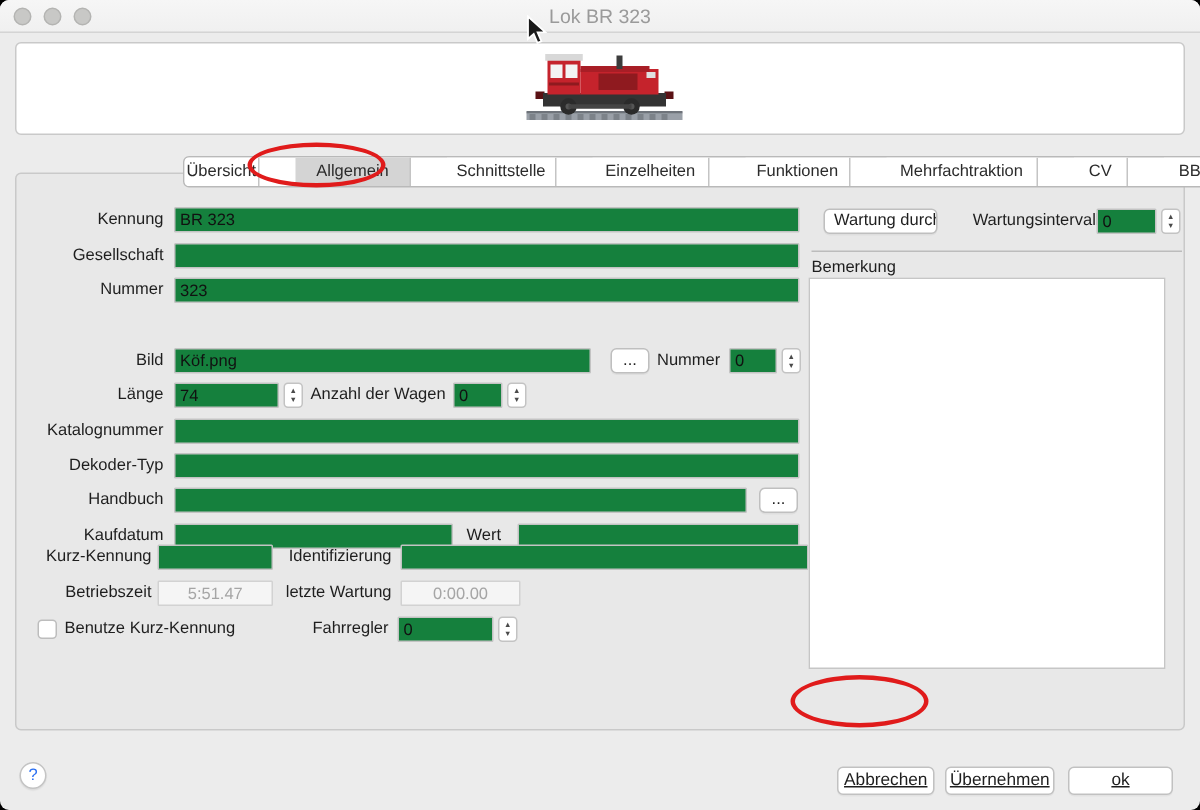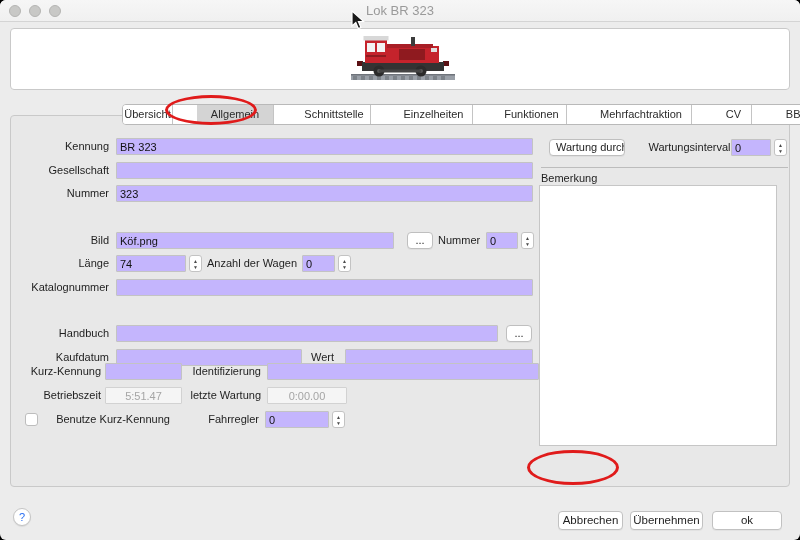--- a/index.html
+++ b/index.html
@@ -42,21 +42,21 @@
   #groupbox {
     position:absolute; left:10px; top:115px; width:780px; height:372px;
     background:#e8e8e8; border:1px solid #c9c9c9; border-radius:4px;
   }
   .row { position:absolute; left:8px; width:100%; height:15px; }
   .lbl {
     position:absolute; top:0; height:17px; line-height:17px; font-size:11px;
     color:#1e1e1e; text-align:right; white-space:nowrap;
   }
   .fld {
-    position:absolute; top:0; height:17px; border:1px solid #c3c3c3; background:#c4b5fd;
+    position:absolute; top:0; height:17px; border:1px solid #c3c3c3; background:#15803d;
     font-family:"Liberation Sans", sans-serif; font-size:11px; color:#111;
     padding:0 3px; border-radius:1px; outline:none;
   }
   .fld.disabled { background:#f5f5f5; border-color:#d2d2d2; color:#a5a5a5; text-align:center; }
   .stepper {
     position:absolute; top:0; width:13px; height:17px; background:#fff;
     border:1px solid #c3c3c3; border-radius:3px; display:flex; flex-direction:column;
     align-items:center; justify-content:center;
   }
   .stepper span { font-size:5px; line-height:6px; color:#4a4a4a; }
@@ -75,20 +75,21 @@
   #bemerkung-area {
     position:absolute; left:528px; top:69px; width:238px; height:261px;
     background:#fff; border:1px solid #c6c6c6; resize:none; outline:none;
     font-family:"Liberation Sans", sans-serif; font-size:11px;
   }
   
   .footer-btn {
     position:absolute; height:19px; background:#fff; border:1px solid #c1c1c1;
     border-radius:4px; font-size:11.5px; color:#1e1e1e; text-align:center; line-height:17px;
     box-shadow:0 1px 0 rgba(0,0,0,0.04);
+    text-decoration:underline;
   }
   #help-btn {
     position:absolute; left:13px; top:508px; width:18px; height:18px; border-radius:50%;
     background:#fff; border:1px solid #c4c4c4; color:#2a6ff2; font-size:11px;
     text-align:center; line-height:16px; box-shadow:0 1px 1px rgba(0,0,0,0.08);
   }
   
   .red-ellipse { position:absolute; border:3px solid #e01b1b; border-radius:50%; z-index:20; }
   #ellipse-allgemein { left:165px; top:95px; width:92px; height:30px; }
   #ellipse-aktionen  { left:527px; top:450px; width:92px; height:35px; }
@@ -204,20 +205,24 @@
         <span>▲</span>
         <span>▼</span>
       </div>
     </div>
 
     <div class="row" style="top:163px">
       <span class="lbl" style="left:0;width:90px">Katalognummer</span>
       <input class="fld" style="left: 97px; width: 417px;" value="">
     </div>
 
+    <div class="row" style="top:186px">
+      <span class="lbl" style="left:0;width:90px">Dekoder-Typ</span>
+      <input class="fld" style="left: 97px; width: 417px;" value="">
+    </div>
 
     <div class="row" style="top:209px">
       <span class="lbl" style="left:0;width:90px">Handbuch</span>
       <input class="fld" style="left: 97px; width: 382px;" value="">
       <div class="btn" style="left:487px;width:26px">...</div>
     </div>
 
     <div class="row" style="top:233px">
       <span class="lbl" style="left:0;width:90px">Kaufdatum</span>
       <input class="fld" style="left: 97px; width: 186px;" value="">
@@ -234,21 +239,21 @@
 
     <div class="row" style="top:271px">
       <span class="lbl" style="left:0;width:82px">Betriebszeit</span>
       <input class="fld disabled" style="left: 86px; width: 77px;" value="5:51.47">
       <span class="lbl" style="left:168px;width:74px">letzte Wartung</span>
       <input class="fld disabled" style="left: 248px; width: 80px;" value="0:00.00">
     </div>
 
     <div class="row" style="top:295px">
       <div class="checkbox" style="left:6px"></div>
-      <span class="lbl" style="left:24px;width:140px;text-align:center">Benutze Kurz-Kennung</span>
+      <span class="lbl" style="left:24px;width:140px;text-align:left">Benutze Kurz-Kennung</span>
       <span class="lbl" style="left:170px;width:70px">Fahrregler</span>
       <input class="fld" style="left: 246px; width: 64px;" value="0">
       <div class="stepper" style="left:313px">
         <span>▲</span>
         <span>▼</span>
       </div>
     </div>
 
     <div class="row" style="top:23px">
       <div class="btn" style="left:530px;width:76px;text-align:left;padding-left:6px">Wartung durch</div>

